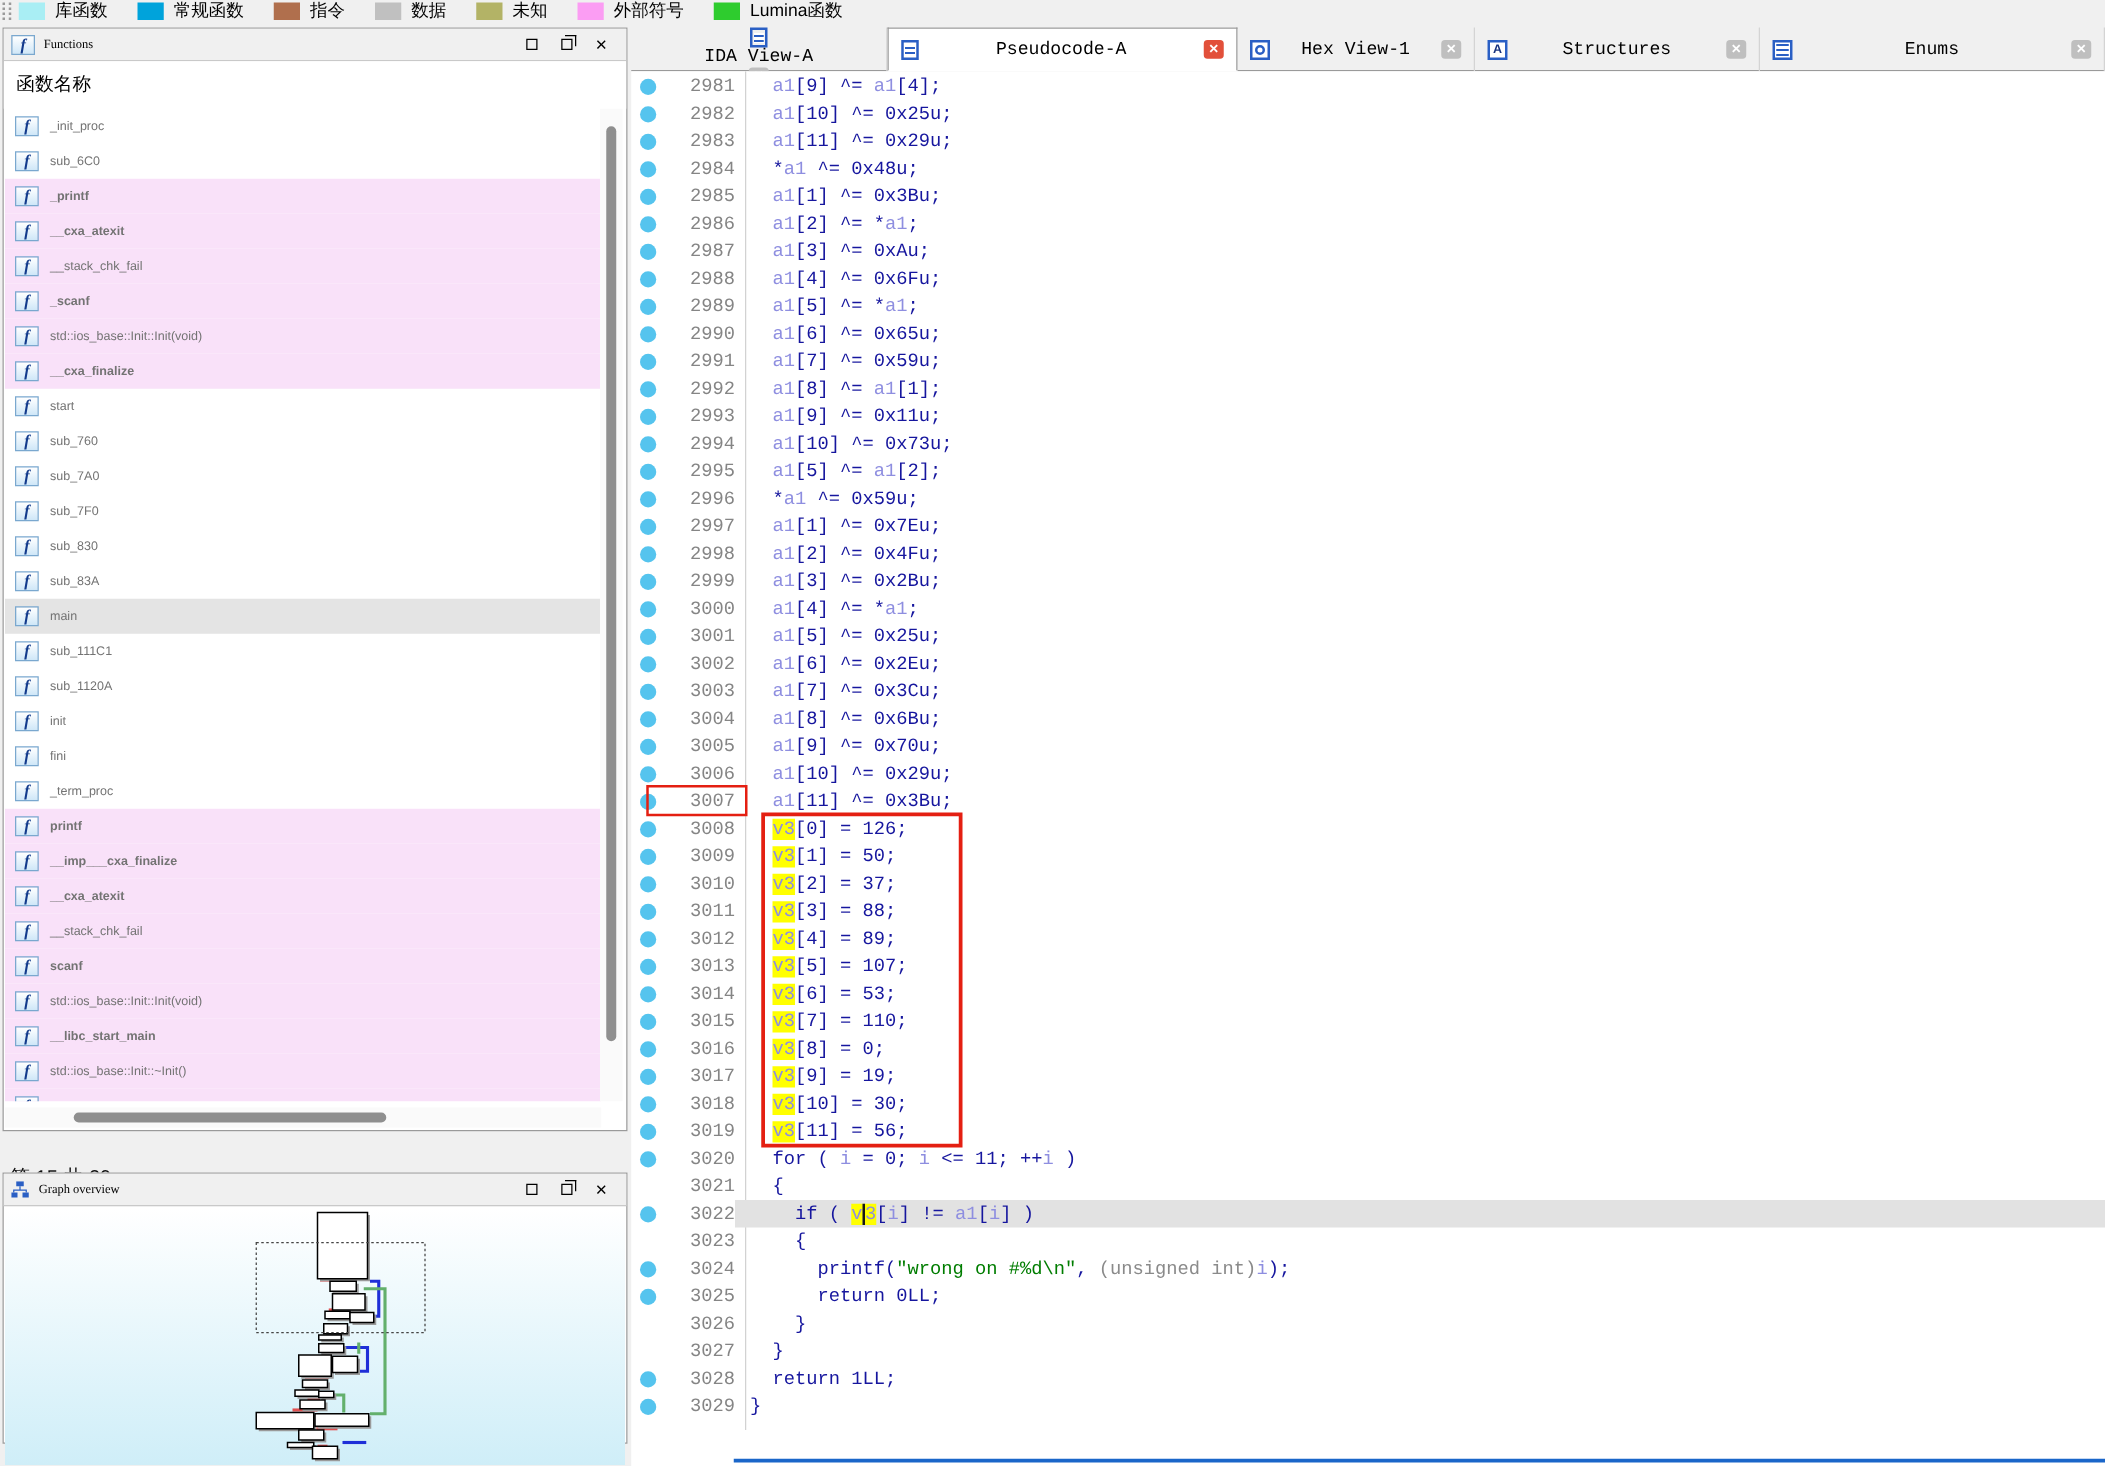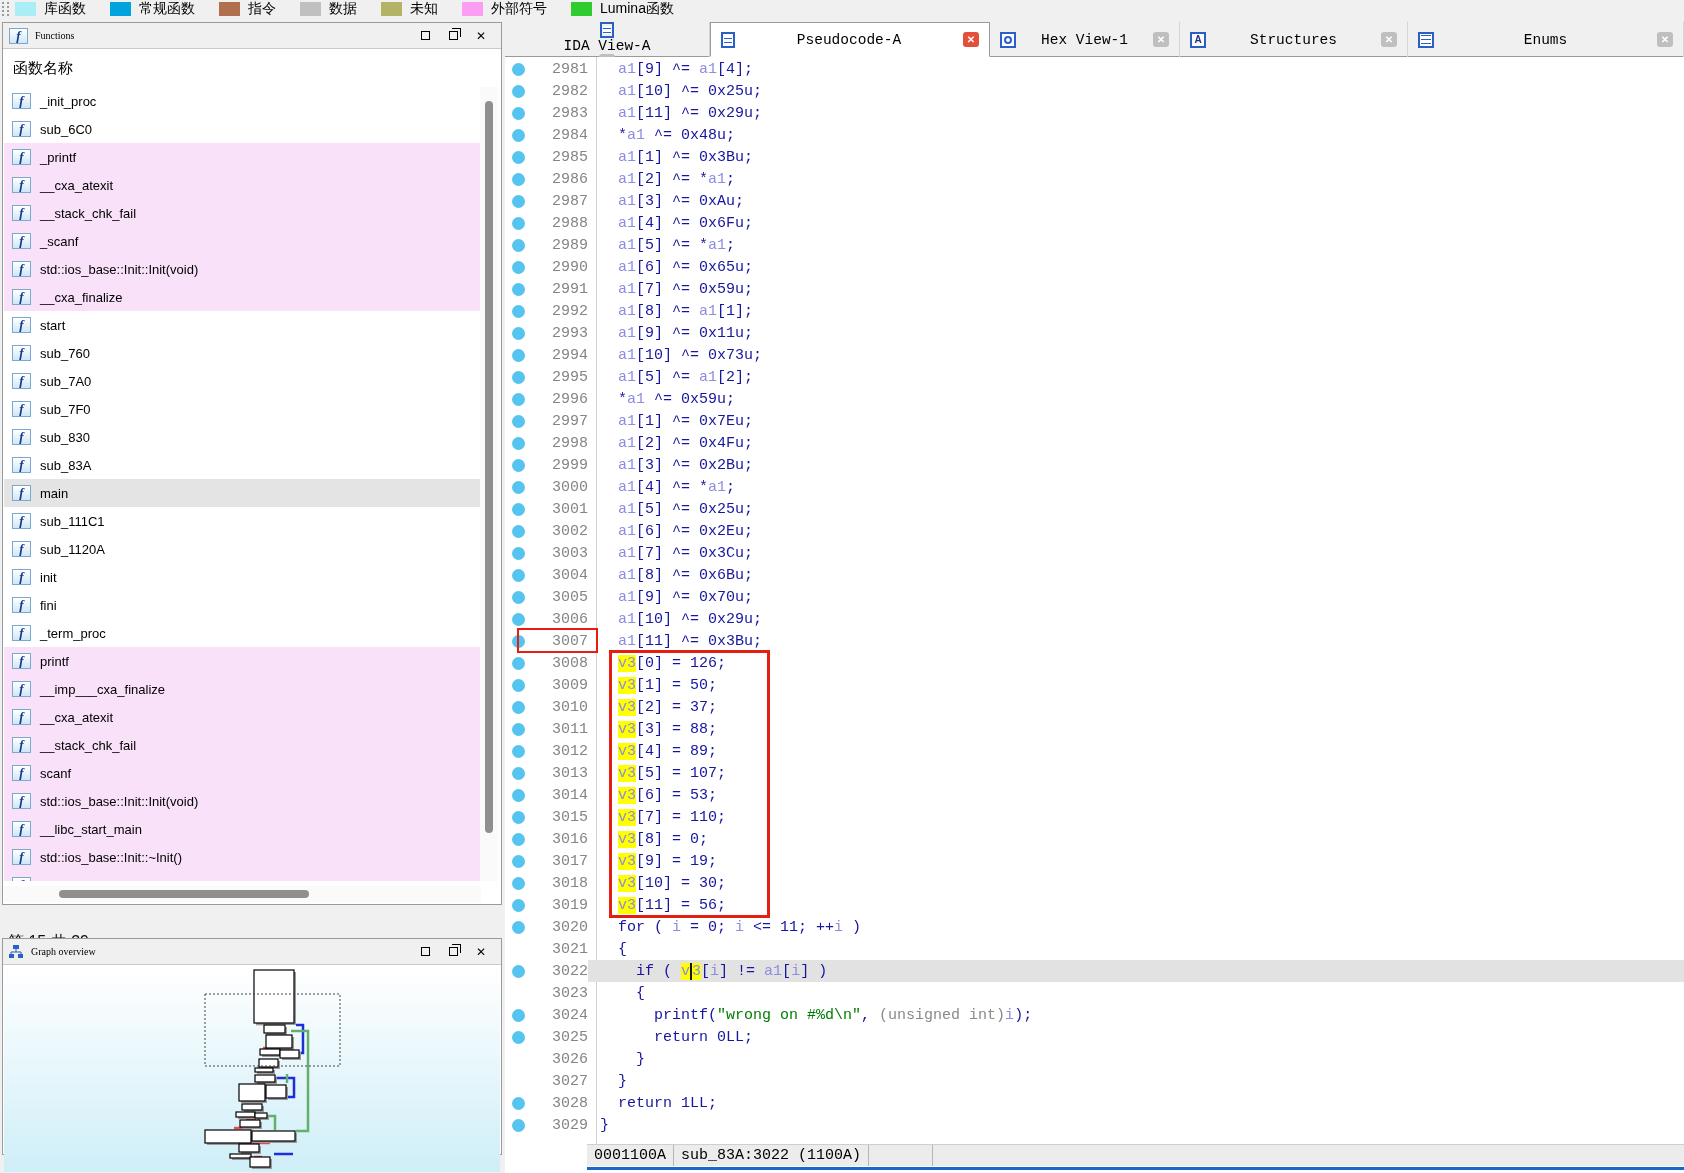--- a/index.html
+++ b/index.html
@@ -27,22 +27,22 @@
   
   .fn-panel { left:2px; top:22px; width:500px; height:883px; }
   .f-icon { flex:none; width:19px; height:16px; border:1px solid #7aa8cf; background:linear-gradient(#ffffff,#cfe7f8);
             color:#123a8c; font-family:"Liberation Serif", serif; font-style:italic; font-weight:bold;
             font-size:13px; line-height:13px; text-align:center; margin-right:9px; }
   .fn-header { height:38px; line-height:38px; padding-left:10px; font-size:15px; color:#000; background:#fff; }
   .fn-list { position:absolute; left:1px; top:64px; width:477px; height:794px; overflow:hidden; background:#fff; }
   .fn-row { height:28px; display:flex; align-items:center; padding-left:8px; }
   .fn-row.pink { background:#f9e1f9; }
   .fn-row.sel  { background:#e4e4e4; }
-  .fn-row.bold .fn-name { font-weight:normal; }
-  .fn-name { font-size:13px; color:#000000; white-space:nowrap; }
+  .fn-row.bold .fn-name { font-weight:bold; }
+  .fn-name { font-size:10px; color:#737373; white-space:nowrap; }
   .fn-vscroll { position:absolute; right:3px; top:64px; width:18px; height:794px; background:#fafafa; }
   .fn-vscroll .thumb { position:absolute; left:5px; top:14px; width:8px; height:732px; background:#8f8f8f; border-radius:4px; }
   .fn-hscroll { position:absolute; left:1px; bottom:2px; width:477px; height:16px; background:#fafafa; }
   .fn-hscroll .thumb { position:absolute; left:55px; top:4px; width:250px; height:8px; background:#8f8f8f; border-radius:4px; }
   .fn-status { position:absolute; left:8px; top:908px; font-size:16px; color:#111;margin-top:24px; }
 
   
   .graph-panel { left:2px; top:938px; width:500px; height:217px; }
   .graph-canvas { position:absolute; left:1px; top:28px; width:496px; height:205px;
                   background:linear-gradient(#ffffff, #cfeef8); }
@@ -423,22 +423,17 @@
           <div class="cl"><span class="dotcell"><span class="dot"></span></span><span class="num">3024</span><span class="srcwrap"><span class="tk-k">      printf(</span><span class="tk-s">"wrong on #%d\n"</span><span class="tk-k">, </span><span class="tk-g">(unsigned int)</span><span class="tk-v">i</span><span class="tk-k">);</span></span></div>
           <div class="cl"><span class="dotcell"><span class="dot"></span></span><span class="num">3025</span><span class="srcwrap"><span class="tk-k">      return 0LL;</span></span></div>
           <div class="cl"><span class="dotcell"></span><span class="num">3026</span><span class="srcwrap"><span class="tk-k">    }</span></span></div>
           <div class="cl"><span class="dotcell"></span><span class="num">3027</span><span class="srcwrap"><span class="tk-k">  }</span></span></div>
           <div class="cl"><span class="dotcell"><span class="dot"></span></span><span class="num">3028</span><span class="srcwrap"><span class="tk-k">  return 1LL;</span></span></div>
           <div class="cl"><span class="dotcell"><span class="dot"></span></span><span class="num">3029</span><span class="srcwrap"><span class="tk-k">}</span></span></div>
         </div>
       <div class="numbox-overlay" id="numbox" style="top: 571px;"></div>
       <div class="redblock-overlay" id="redblock" style="top: 593px; height: 268px;"></div>
 
-      <div class="code-status">
-        <div class="cs-cell">0001100A</div>
-        <div class="cs-cell">sub_83A:3022 (1100A)</div>
-        <div class="cs-cell spacer"></div>
-      </div>
       <div class="blue-line"></div>
     </div>
   </div>
 
 </div>
 
 </body></html>

